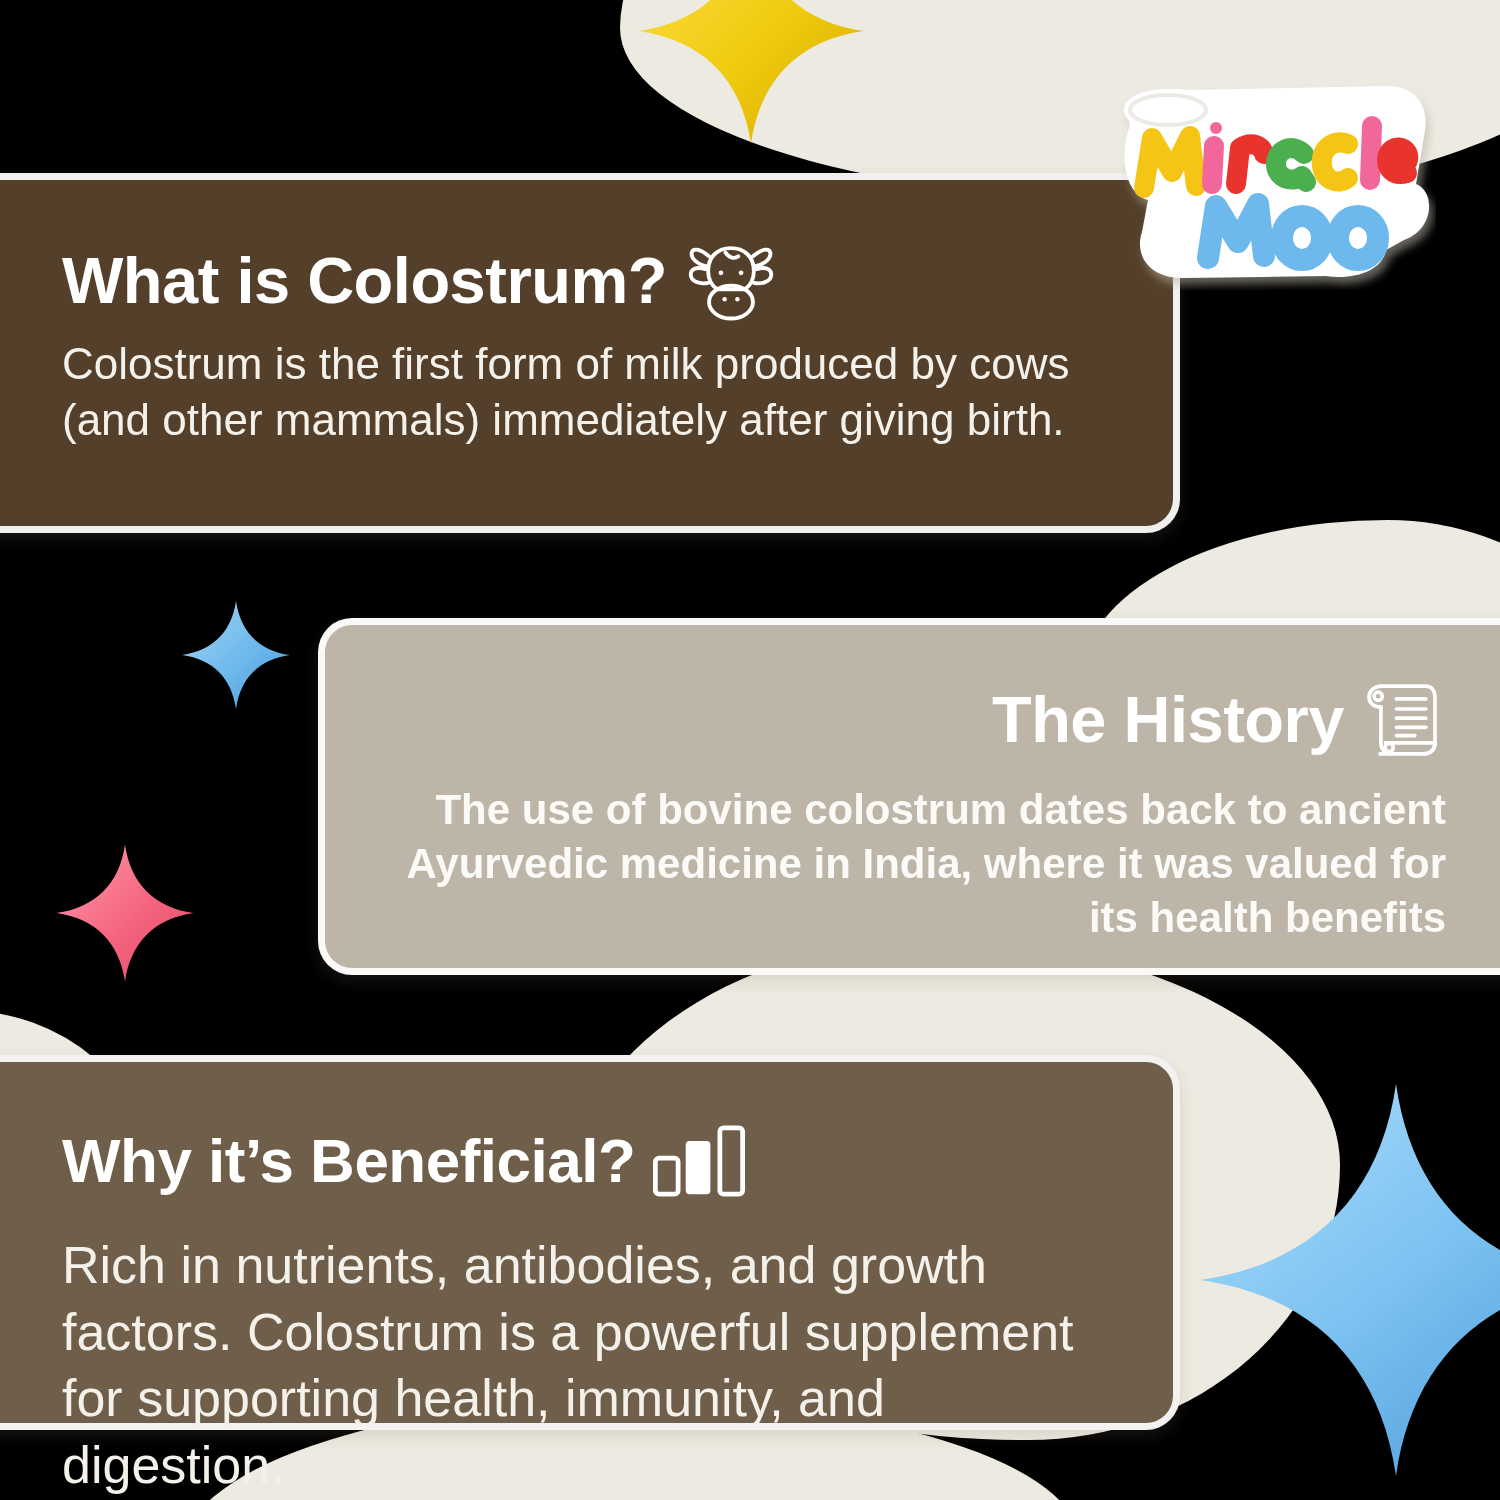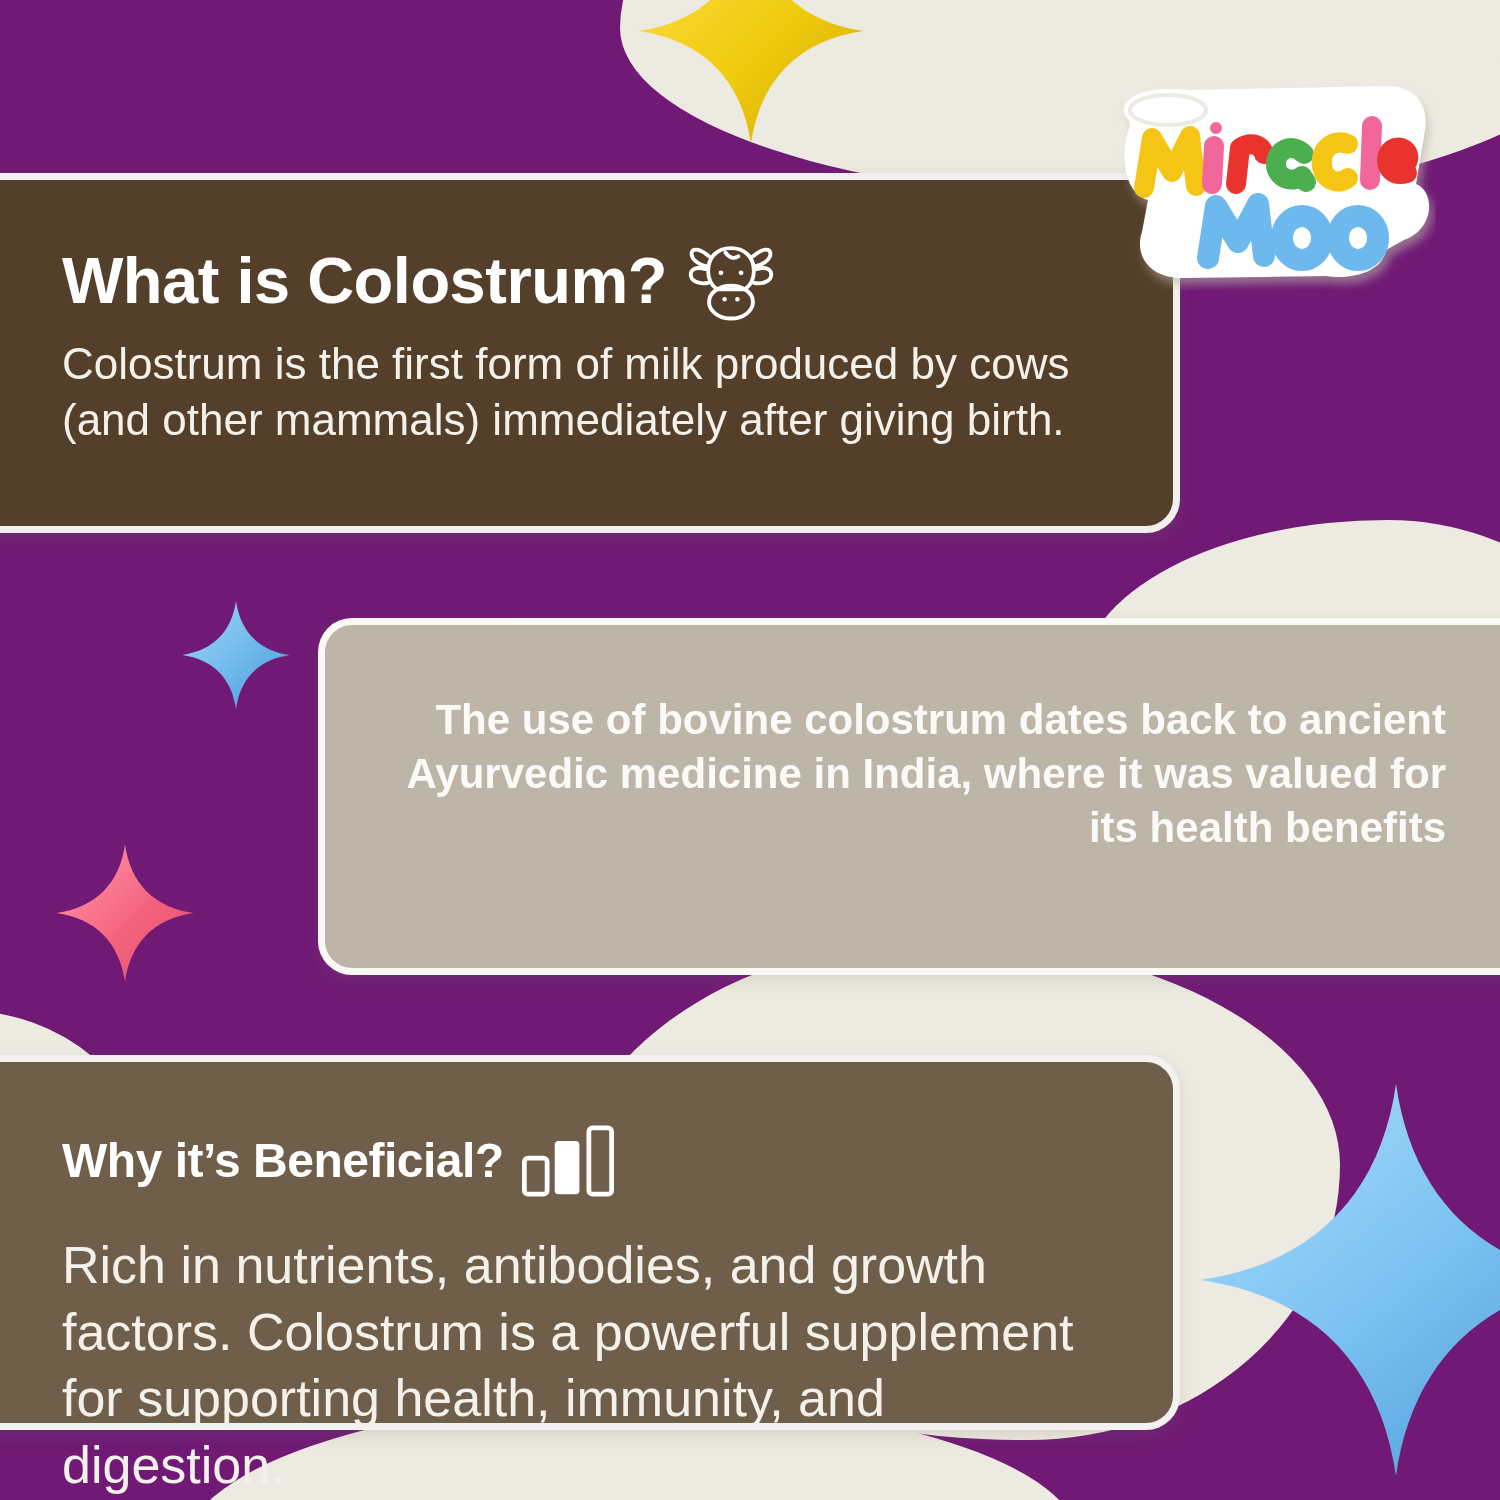--- a/index.html
+++ b/index.html
@@ -10,21 +10,21 @@
   body {
     font-family: "Liberation Sans", sans-serif;
     -webkit-font-smoothing: antialiased;
   }
 
   #infographic {
     position: relative;
     width: 1500px;
     height: 1500px;
     overflow: hidden;
-    background: #701a75;
+    background: #000000;
   }
 
   
   .bg-layer {
     position: absolute;
     inset: 0;
     overflow: hidden;
     pointer-events: none;
   }
   .blob {
@@ -147,21 +147,21 @@
     left: -20px;
     top: 1055px;
     width: 1200px;
     height: 375px;
     background: #6f5f4a;
     padding: 62px 60px 0 82px;
     border-left: 0;
     border-radius: 0 34px 34px 0;
   }
   #card-why .card-title {
-    font-size: 48px;
+    font-size: 62px;
     color: #ffffff;
     gap: 16px;
   }
   #card-why .card-body {
     margin-top: 34px;
     font-size: 52px;
     color: #f4f1ea;
   }
 
   .icon-inline {
@@ -262,20 +262,38 @@
           <ellipse cx="50" cy="70" rx="24" ry="18"></ellipse>
           <circle cx="43" cy="67" r="2.4" fill="#ffffff" stroke="none"></circle>
           <circle cx="57" cy="67" r="2.4" fill="#ffffff" stroke="none"></circle>
         </svg>
       </span>
     </h2>
     <p class="card-body">Colostrum is the first form of milk produced by cows (and other mammals) immediately after giving birth.</p>
   </div>
 
   <div class="card" id="card-history">
+    <h2 class="card-title">
+      <span>The History</span>
+      <span class="icon-inline">
+        <svg width="88" height="90" viewBox="0 0 96 98" fill="none" stroke="#ffffff" stroke-width="4" stroke-linecap="round" stroke-linejoin="round" aria-hidden="true">
+          <path d="M26 12 C18 12 12 17 12 24 C12 31 18 35 25 35"></path>
+          <circle cx="22" cy="23" r="4.5"></circle>
+          <path d="M26 12 L74 12 C80 12 84 17 84 24 L84 74 C84 81 79 86 72 86 L24 86"></path>
+          <path d="M25 35 L25 74 C25 81 30 86 37 86"></path>
+          <path d="M72 86 C79 86 84 81 84 74 L30 74"></path>
+          <circle cx="34" cy="79" r="4.5"></circle>
+          <path d="M42 26 L74 26"></path>
+          <path d="M42 37 L74 37"></path>
+          <path d="M42 47 L74 47"></path>
+          <path d="M42 57 L74 57"></path>
+          <path d="M42 66 L62 66"></path>
+        </svg>
+      </span>
+    </h2>
     <p class="card-body">The use of bovine colostrum dates back to ancient Ayurvedic medicine in India, where it was valued for its health benefits</p>
   </div>
 
   <div class="card" id="card-why">
     <h2 class="card-title">
       <span>Why it’s Beneficial?</span>
       <span class="icon-inline">
         <svg width="96" height="74" viewBox="0 0 100 78" fill="none" aria-hidden="true">
           <rect x="4" y="36" width="24" height="38" rx="4" stroke="#ffffff" stroke-width="5" fill="none"></rect>
           <rect x="36" y="18" width="26" height="56" rx="4" fill="#ffffff"></rect>

